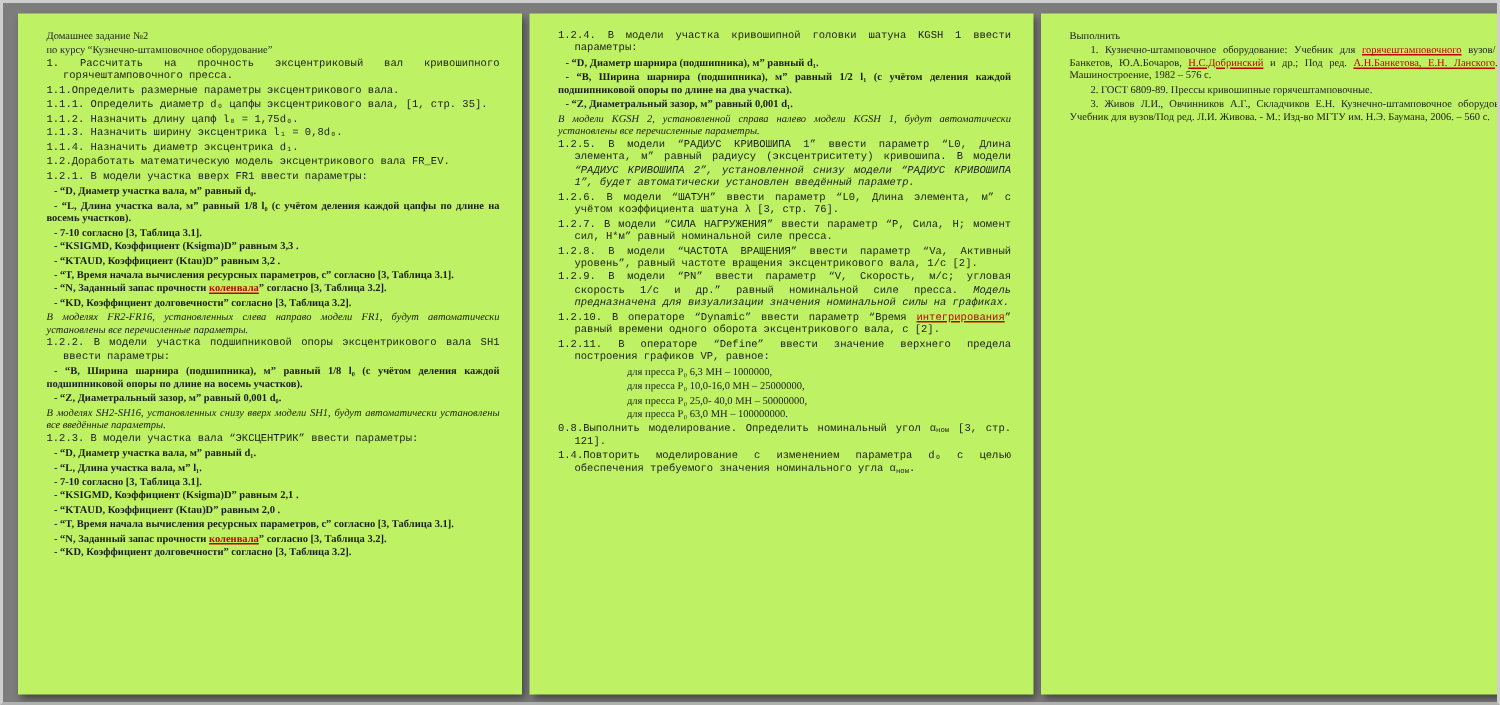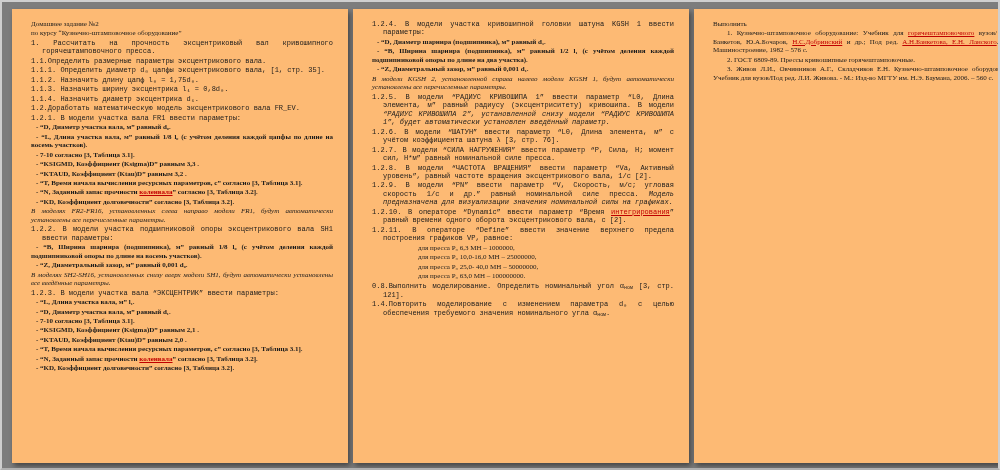--- a/index.html
+++ b/index.html
@@ -4,21 +4,21 @@
 <style>
   html,body{margin:0;padding:0;background:#8a8a8a;}
   .frame{
     width:1000px;height:470px;box-sizing:border-box;position:relative;
     background:#7d7d7d;border:2px solid #cfcfcf;border-bottom-color:#b0b0b0;
     overflow:hidden;
     font-family:"Liberation Serif","DejaVu Serif",serif;
   }
   .pages{display:flex;gap:5px;padding:7px 0 0 10px;}
   .page{
-    flex:0 0 336px;width:336px;height:454px;background:#fdba74;
+    flex:0 0 336px;width:336px;height:454px;background:#bef264;
     box-sizing:border-box;padding:11px 15px 10px 19px;overflow:hidden;
     box-shadow:2px 3px 5px rgba(0,0,0,0.45);
     color:#1b1b1b;
   }
   .page p{margin:0 0 1px;font-size:7px;line-height:1.21;text-align:justify;}
   .c-title{text-align:center;}
   .c-hang{padding-left:11px;text-indent:-11px;margin-top:1.5px;font-family:Liberation Mono, monospace;}
   .c-list{padding-left:0;text-indent:5px;font-weight:bold;}
   .c-note{font-style:italic;}
   .c-press{padding-left:46px;text-align:left;}
@@ -36,37 +36,37 @@
     <div class="page">
         <p class="c-title"><span>Домашнее задание №2</span></p>
         <p class="c-title"><span>по курсу “Кузнечно-штамповочное оборудование”</span></p>
         <p class="c-hang"><span>1. Рассчитать на прочность эксцентриковый вал кривошипного горячештамповочного пресса.</span></p>
         <p class="c-hang"><span>1.1.Определить размерные параметры эксцентрикового вала.</span></p>
         <p class="c-hang"><span>1.1.1. Определить диаметр d₀ цапфы эксцентрикового вала, [1, стр. 35].</span></p>
         <p class="c-hang"><span>1.1.2. Назначить длину цапф l₀ = 1,75d₀.</span></p>
         <p class="c-hang"><span>1.1.3. Назначить ширину эксцентрика l₁ = 0,8d₀.</span></p>
         <p class="c-hang"><span>1.1.4. Назначить диаметр эксцентрика d₁.</span></p>
         <p class="c-hang"><span>1.2.Доработать математическую модель эксцентрикового вала FR_EV.</span></p>
-        <p class="c-hang"><span>1.2.1. В модели участка вала FR1 ввести параметры:</span></p>
+        <p class="c-hang"><span>1.2.1. В модели участка вверх FR1 ввести параметры:</span></p>
         <p class="c-list"><span>- “D, Диаметр участка вала, м” равный d₀.</span></p>
         <p class="c-list"><span>- “L, Длина участка вала, м” равный 1/8 l₀ (с учётом деления каждой цапфы по длине на восемь участков).</span></p>
         <p class="c-list"><span>- 7-10 согласно [3, Таблица 3.1].</span></p>
         <p class="c-list"><span>- “KSIGMD, Коэффициент (Ksigma)D” равным 3,3 .</span></p>
         <p class="c-list"><span>- “KTAUD, Коэффициент (Ktau)D” равным 3,2 .</span></p>
         <p class="c-list"><span>- “T, Время начала вычисления ресурсных параметров, с” согласно [3, Таблица 3.1].</span></p>
         <p class="c-list"><span>- “N, Заданный запас прочности </span><span class="seg-red">коленвала</span><span>” согласно [3, Таблица 3.2].</span></p>
         <p class="c-list"><span>- “KD, Коэффициент долговечности” согласно [3, Таблица 3.2].</span></p>
         <p class="c-note"><span>В моделях FR2-FR16, установленных слева направо модели FR1, будут автоматически установлены все перечисленные параметры.</span></p>
         <p class="c-hang"><span>1.2.2. В модели участка подшипниковой опоры эксцентрикового вала SH1 ввести параметры:</span></p>
         <p class="c-list"><span>- “B, Ширина шарнира (подшипника), м” равный 1/8 l₀ (с учётом деления каждой подшипниковой опоры по длине на восемь участков).</span></p>
         <p class="c-list"><span>- “Z, Диаметральный зазор, м” равный 0,001 d₀.</span></p>
         <p class="c-note"><span>В моделях SH2-SH16, установленных снизу вверх модели SH1, будут автоматически установлены все введённые параметры.</span></p>
         <p class="c-hang"><span>1.2.3. В модели участка вала “ЭКСЦЕНТРИК” ввести параметры:</span></p>
+        <p class="c-list"><span>- “D, Диаметр участка вала, м” равный d₁.</span></p>
         <p class="c-list"><span>- “L, Длина участка вала, м” l₁.</span></p>
-        <p class="c-list"><span>- “D, Диаметр участка вала, м” равный d₁.</span></p>
         <p class="c-list"><span>- 7-10 согласно [3, Таблица 3.1].</span></p>
         <p class="c-list"><span>- “KSIGMD, Коэффициент (Ksigma)D” равным 2,1 .</span></p>
         <p class="c-list"><span>- “KTAUD, Коэффициент (Ktau)D” равным 2,0 .</span></p>
         <p class="c-list"><span>- “T, Время начала вычисления ресурсных параметров, с” согласно [3, Таблица 3.1].</span></p>
         <p class="c-list"><span>- “N, Заданный запас прочности </span><span class="seg-red">коленвала</span><span>” согласно [3, Таблица 3.2].</span></p>
         <p class="c-list"><span>- “KD, Коэффициент долговечности” согласно [3, Таблица 3.2].</span></p>
       </div>
     <div class="page">
         <p class="c-hang"><span>1.2.4. В модели участка кривошипной головки шатуна KGSH 1 ввести параметры:</span></p>
         <p class="c-list"><span>- “D, Диаметр шарнира (подшипника), м” равный d₁.</span></p>

